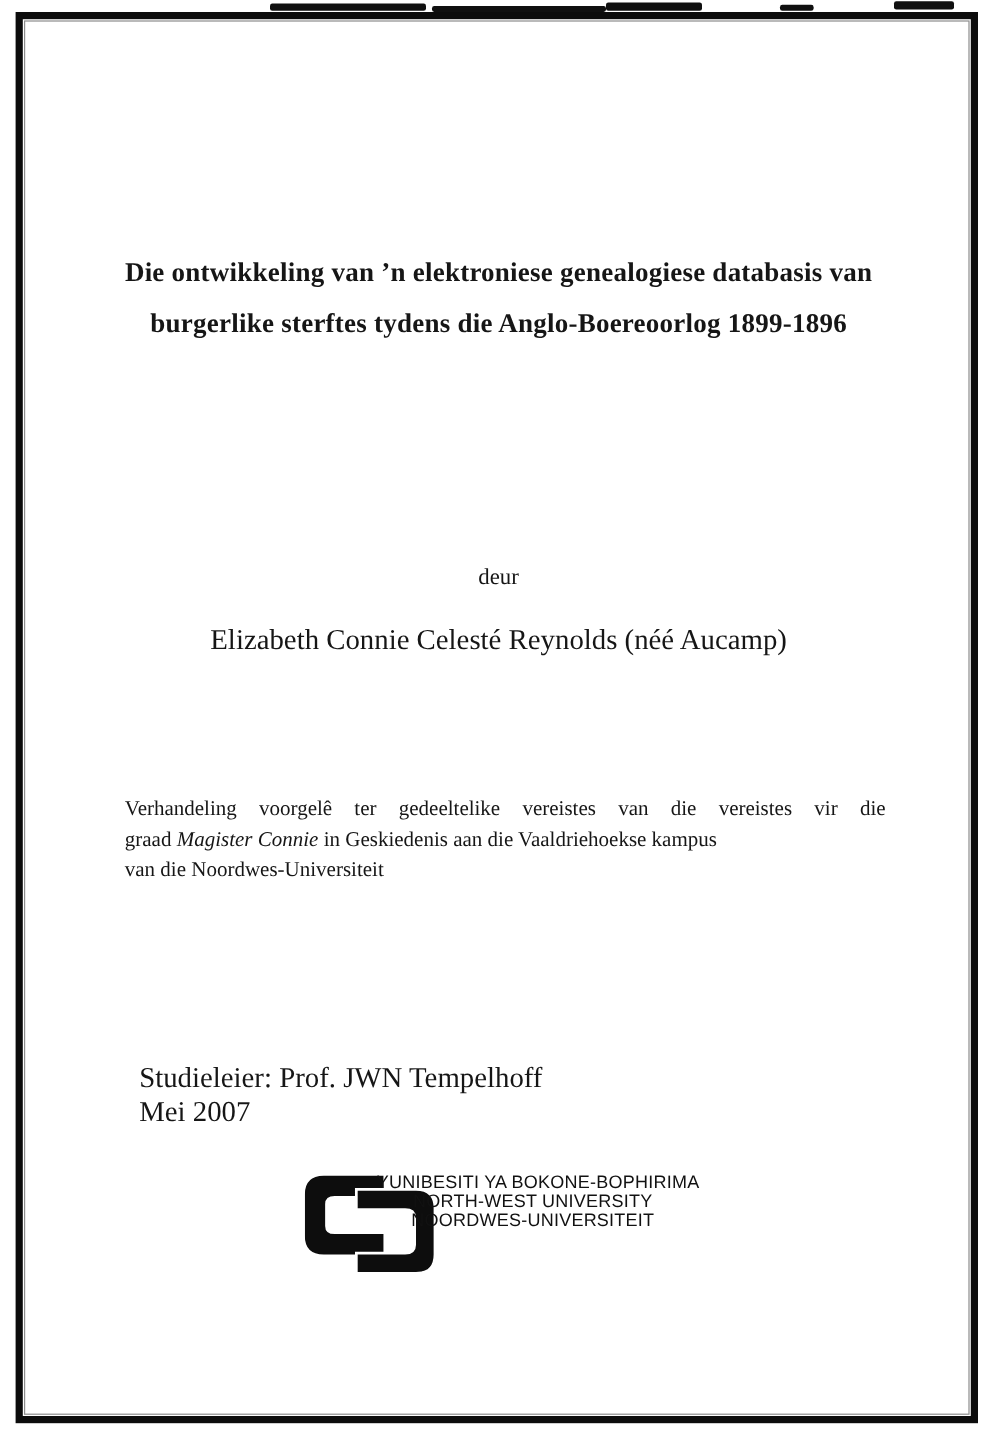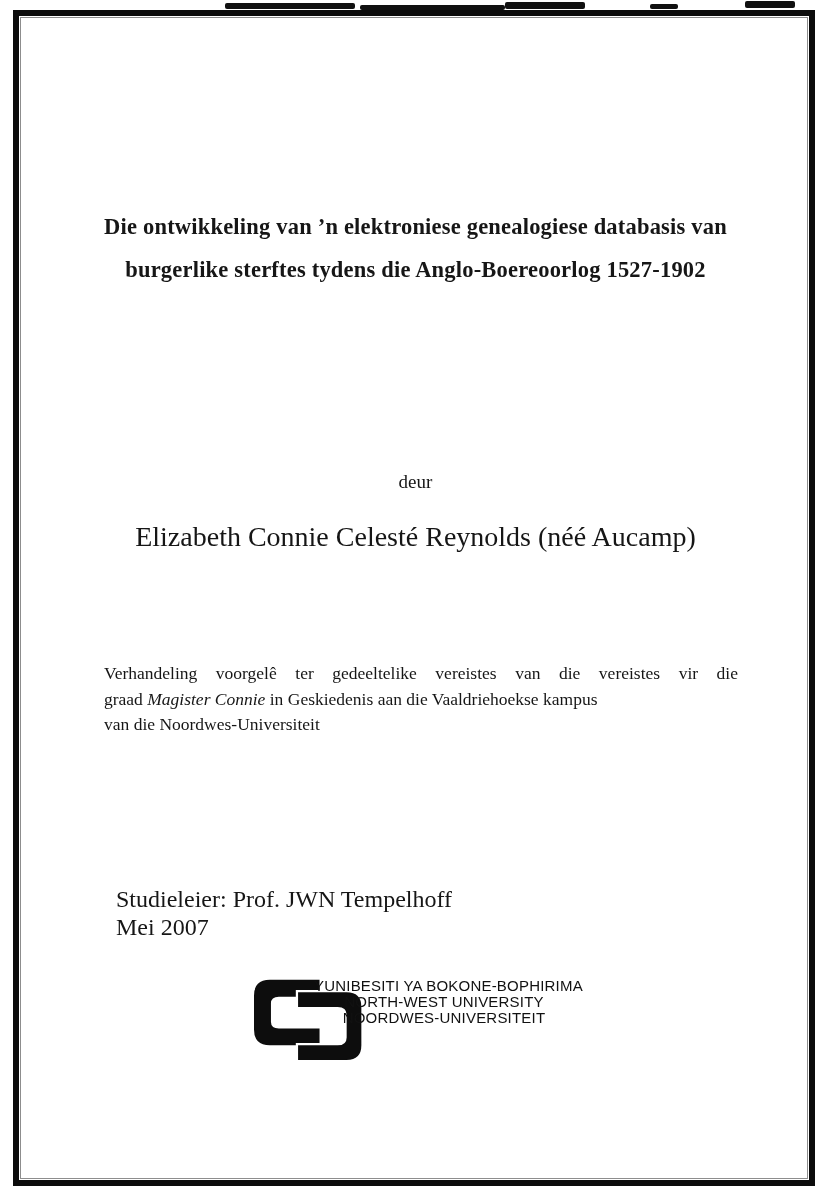--- a/index.html
+++ b/index.html
@@ -23,21 +23,21 @@
     text-align:center;font-size:22.5px;line-height:43px;
     letter-spacing:0.2px;
     font-weight:bold;
   }
   .byline{
     position:absolute;left:0;right:0;top:438px;
     text-align:center;font-size:19px;margin-top:33px;
   }
   .author{
     position:absolute;left:0;right:0;top:521px;
-    text-align:center;font-size:28px;
+    text-align:center;font-size:24px;
   }
   .statement{
     position:absolute;left:104px;top:661px;width:634px;
     font-size:17.5px;line-height:25.5px;
   }
   .statement .just{text-align:justify;text-align-last:justify;}
   .statement .it{font-style:italic;}
   .supervisor-block{
     position:absolute;left:116px;top:886px;
     font-size:24px;line-height:27.5px;
@@ -62,21 +62,21 @@
 <div class="scan-smudge" style="left:505px;top:2px;width:80px;height:7px;"></div>
 <div class="scan-smudge" style="left:650px;top:4px;width:28px;height:5px;"></div>
 <div class="scan-smudge" style="left:745px;top:1px;width:50px;height:7px;"></div>
 
 <div class="frame">
   <div class="frame-inner"></div>
 </div>
 
 <div class="title-block">
   <div>Die ontwikkeling van ’n elektroniese genealogiese databasis van</div>
-  <div>burgerlike sterftes tydens die Anglo-Boereoorlog 1527-1902</div>
+  <div>burgerlike sterftes tydens die Anglo-Boereoorlog 1899-1896</div>
 </div>
 
 <div class="byline">deur</div>
 
 <div class="author">Elizabeth Connie Celesté Reynolds (néé Aucamp)</div>
 
 <div class="statement">
   <div class="just">Verhandeling voorgelê ter gedeeltelike vereistes van die vereistes vir die</div>
   <div><span>graad </span><span class="it">Magister Connie</span><span> in Geskiedenis aan die Vaaldriehoekse kampus</span></div>
   <div>van die Noordwes-Universiteit</div>

